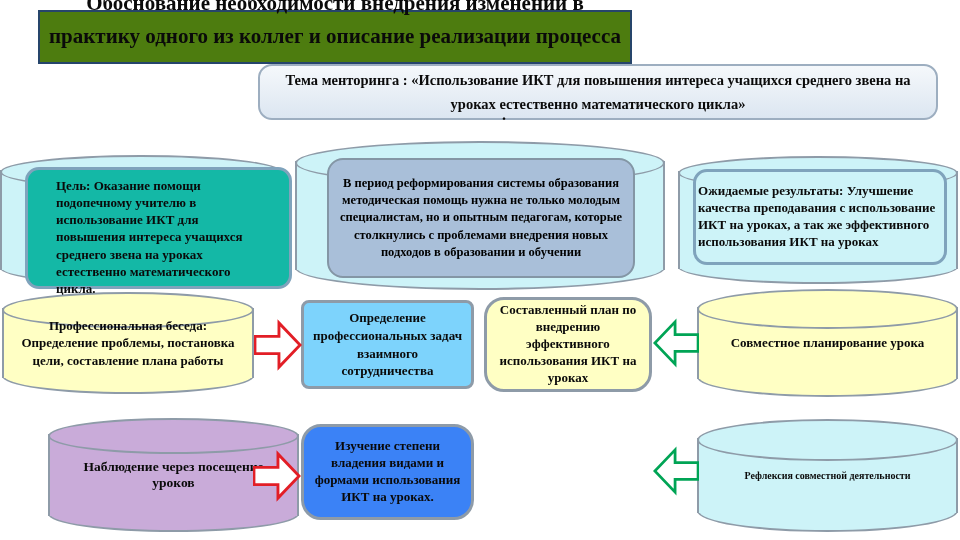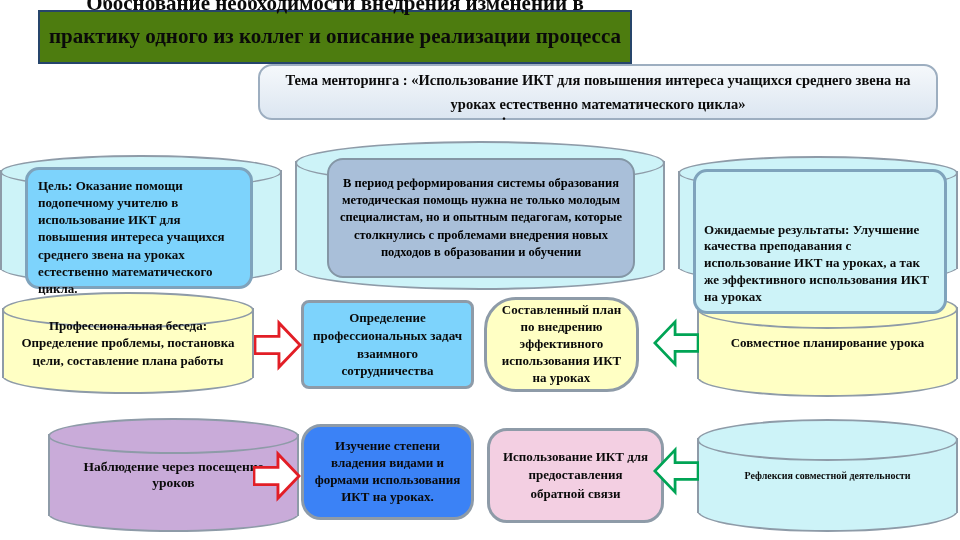--- a/index.html
+++ b/index.html
@@ -23,35 +23,35 @@
   #title-box{position:absolute;left:38px;top:10px;width:594px;height:54px;background:#4d7c0f;
     border:2px solid #26456B;display:flex;align-items:center;justify-content:flex-start;text-align:center;
     font-size:21px;line-height:1.6;box-sizing:border-box;z-index:6;}
   #theme-box{position:absolute;left:258px;top:64px;width:680px;height:56px;
     background:linear-gradient(180deg,#F5F8FB,#DCE6F1);border:2px solid #9DAEC0;border-radius:14px;
     display:flex;align-items:center;justify-content:center;text-align:center;font-size:14.5px;
     line-height:1.65;padding:2px 22px 0;box-sizing:border-box;z-index:6;}
   #theme-period{position:absolute;left:502px;top:106px;font-size:16px;z-index:6;}
 
   #goal-can{left:0;top:155px;width:282px;height:130px;--f:#CDF3F8;--b:#8E9BA8;--r:15px;}
-  #goal-panel{left:25px;top:167px;width:228px;height:122px;background:#7dd3fc;border-radius:14px;
+  #goal-panel{left:25px;top:167px;width:267px;height:122px;background:#14b8a6;border-radius:14px;
     border-color:#7FA3BC;align-items:flex-start;justify-content:flex-start;text-align:left;
-    padding:7px 10px;font-size:13px;line-height:1.32;}
+    padding:7px 28px;font-size:13px;line-height:1.32;}
   #center-can{left:295px;top:141px;width:370px;height:149px;--f:#CDF3F8;--b:#8E9BA8;--r:20px;}
   #center-panel{left:327px;top:158px;width:308px;height:120px;background:#A9BFD9;border-radius:16px;
     border:2.5px solid #8496A5;font-size:12.5px;line-height:1.38;padding:0 10px;color:#000000;}
   #expected-can{left:678px;top:156px;width:280px;height:128px;--f:#CDF3F8;--b:#8E9BA8;--r:15px;}
-  #expected-panel{left:693px;top:169px;width:254px;height:145px;background:#CDF3F8;border-radius:14px;
-    border-color:#7FA3BC;align-items:flex-end;justify-content:flex-start;text-align:left;
-    padding:5px 8px;font-size:13px;line-height:1.3;}
+  #expected-panel{left:693px;top:169px;width:254px;height:96px;background:#CDF3F8;border-radius:14px;
+    border-color:#7FA3BC;align-items:center;justify-content:flex-start;text-align:left;
+    padding:5px 2px;font-size:13px;line-height:1.3;}
 
   #talk-can{left:2px;top:292px;width:252px;height:102px;--f:#FFFFC4;--b:#8E9BA8;--r:16px;font-size:13px;line-height:1.35;font-family:Liberation Serif, serif;}
   #define-panel{left:301px;top:300px;width:173px;height:89px;background:#7dd3fc;border-radius:8px;
     font-size:13px;line-height:1.35;padding:4px 8px;}
-  #plan-panel{left:484px;top:297px;width:155px;height:95px;background:#FFFFC4;border-radius:32px;
+  #plan-panel{left:484px;top:297px;width:168px;height:95px;background:#FFFFC4;border-radius:20px;
     font-size:13px;line-height:1.3;padding:4px 8px;}
   #joint-can{left:697px;top:289px;width:261px;height:108px;--f:#FFFFC4;--b:#8E9BA8;--r:18px;font-size:13px;}
 
   #obs-can{left:16px;top:418px;width:251px;height:114px;--f:#C9ABD9;--b:#8E9BA8;--r:16px;font-size:13.5px;margin-left:32px;}
   #study-panel{left:301px;top:424px;width:173px;height:96px;background:#3b82f6;border-radius:20px;
     font-size:13px;line-height:1.3;padding:4px 8px;}
   #feedback-panel{left:487px;top:428px;width:177px;height:95px;background:#F3CFE2;border-radius:20px;
     font-size:13px;line-height:1.4;padding:4px 10px;}
   #reflect-can{left:697px;top:419px;width:261px;height:113px;--f:#CDF3F8;--b:#8E9BA8;--r:19px;font-size:10px;}
 
@@ -145,23 +145,20 @@
   <div class="arrow" id="arrow-r2">
     <svg viewBox="0 0 50 56">
         <polygon points="1,19 26,19 26,5 48,28 26,51 26,37 1,37" fill="#ffffff" stroke="#E21E26" stroke-width="3" stroke-linejoin="miter"></polygon>
       </svg>
   </div>
 
   <div class="panel" id="study-panel">
     <span>Изучение степени владения видами и формами использования ИКТ на уроках.</span>
   </div>
 
-  <div class="panel" id="feedback-panel">
-    <span>Использование ИКТ для предоставления обратной связи</span>
-  </div>
 
   <div class="arrow" id="arrow-l2">
     <svg viewBox="0 0 50 56">
         <polygon points="49,19 24,19 24,5 2,28 24,51 24,37 49,37" fill="#ffffff" stroke="#00A455" stroke-width="3" stroke-linejoin="miter"></polygon>
       </svg>
   </div>
 
   <div class="can" id="reflect-can">
     <div class="cap"></div>
     <div class="base"></div>

